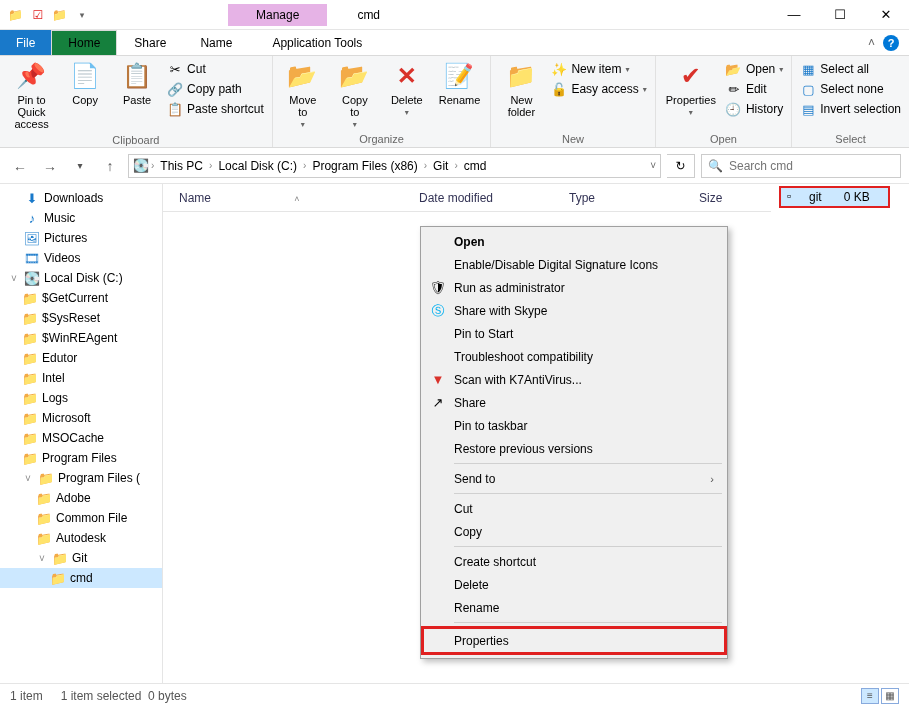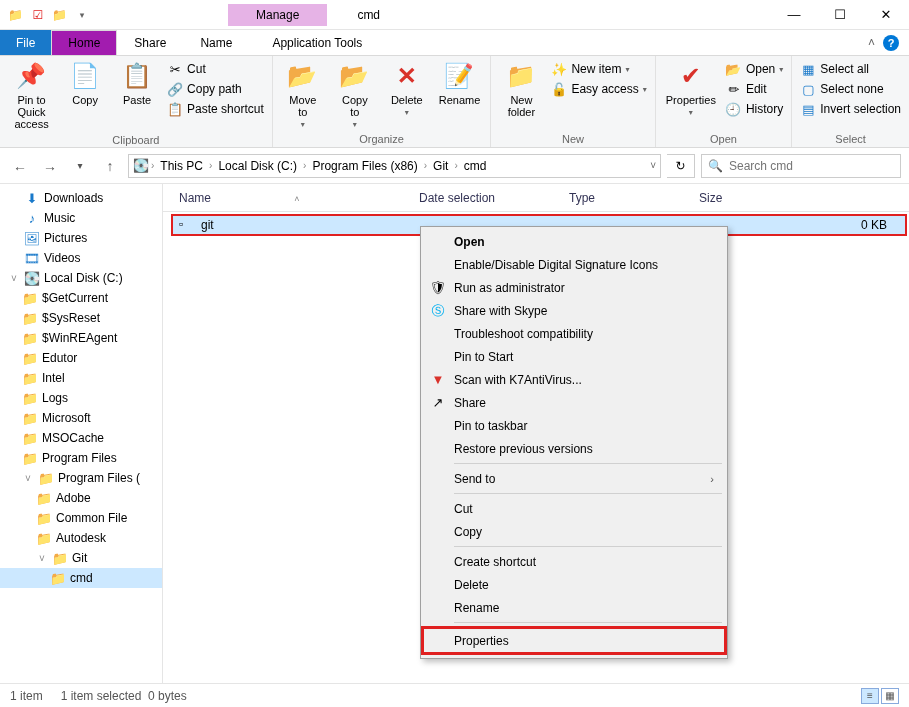--- a/index.html
+++ b/index.html
@@ -7,21 +7,21 @@
 .titlebar{height:30px;display:flex;align-items:center;background:#fff;border-bottom:1px solid #e5e5e5}
 .qat{display:flex;align-items:center;gap:6px;padding:0 8px}
 .qat-icon{width:16px;height:16px;display:flex;align-items:center;justify-content:center}
 .manage-tab{background:#e6b3e6;padding:4px 28px;margin-left:130px;font-size:12px}
 .window-title{margin-left:30px;font-size:12px}
 .win-controls{margin-left:auto;display:flex}
 .win-btn{width:46px;height:30px;display:flex;align-items:center;justify-content:center;font-size:13px}
 .tabstrip{height:26px;display:flex;align-items:stretch;background:#fff;border-bottom:1px solid #dadada}
 .file-tab{background:#1979ca;color:#fff;padding:0 16px;display:flex;align-items:center;font-size:12px}
 .tab{padding:0 16px;display:flex;align-items:center;font-size:12px;border:1px solid transparent;border-bottom:none}
-.tab.active{background:#a21caf;border-color:#dadada}
+.tab.active{background:#15803d;border-color:#dadada}
 .help-area{margin-left:auto;display:flex;align-items:center;gap:8px;padding-right:10px}
 .help-circle{width:16px;height:16px;border-radius:50%;background:#0078d7;color:#fff;display:flex;align-items:center;justify-content:center;font-size:11px;font-weight:bold}
 .ribbon{height:92px;background:#f5f6f7;border-bottom:1px solid #dadada;display:flex}
 .rgroup{border-right:1px solid #e1e1e1;padding:2px 6px 0 6px;display:flex;flex-direction:column}
 .rgroup-body{flex:1;display:flex;align-items:flex-start;gap:4px}
 .rgroup-label{text-align:center;font-size:11px;color:#666;padding:2px 0}
 .big-btn{display:flex;flex-direction:column;align-items:center;justify-content:flex-start;padding:2px 4px;min-width:48px;gap:2px}
 .big-btn .ico{width:32px;height:32px;display:flex;align-items:center;justify-content:center;font-size:24px}
 .big-btn .lbl{font-size:11px;text-align:center;line-height:1.1}
 .small-col{display:flex;flex-direction:column;gap:2px;padding-top:2px}
@@ -38,21 +38,21 @@
 .search input{border:none;outline:none;flex:1;font-size:12px;color:#3b82f6}
 .main{display:flex;height:508px}
 .tree{width:163px;border-right:1px solid #e5e5e5;overflow:hidden;padding-top:4px}
 .tnode{display:flex;align-items:center;gap:4px;padding:2px 0 2px 8px;font-size:12px;white-space:nowrap}
 .tnode.indent1{padding-left:22px}
 .tnode.indent2{padding-left:36px}
 .tnode.indent3{padding-left:50px}
 .tnode.sel{background:#cce8ff}
 .tico{width:16px;height:16px;display:flex;align-items:center;justify-content:center;font-size:13px}
 .exp{width:12px;font-size:10px;color:#888;text-align:center}
-.filepane{flex:1;display:flex;flex-direction:column}
+.filepane{flex:1;display:flex;flex-direction:row}
 .colhead{height:28px;display:flex;align-items:center;border-bottom:1px solid #e5e5e5;color:#335;font-size:12px}
 .ch{padding:0 8px;border-right:1px solid transparent}
 .ch.name{width:248px;padding-left:16px}
 .ch.date{width:150px}
 .ch.type{width:130px}
 .ch.size{width:80px}
 .filerow{height:22px;display:flex;align-items:center;background:#cce8ff;border:2px solid #e02020;margin:2px 2px 0 8px}
 .filerow .fico{width:16px;height:16px;margin:0 6px}
 .filerow .fname{flex:1;font-size:12px}
 .filerow .fsize{width:66px;text-align:right;padding-right:18px;font-size:12px}
@@ -343,21 +343,21 @@
       </div>
     <div class="tnode indent3 sel">
         <span class="tico folder-ico"></span>
         <span>cmd</span>
       </div>
   </div>
 
   <div class="filepane">
     <div class="colhead">
       <div class="ch name"><span>Name</span> <span style="margin-left:80px;color:#888;font-size:9px">˄</span></div>
-      <div class="ch date">Date selection</div>
+      <div class="ch date">Date modified</div>
       <div class="ch type">Type</div>
       <div class="ch size">Size</div>
     </div>
     <div class="filerow">
       <span class="fico">▫</span>
       <span class="fname">git</span>
       <span class="fsize">0 KB</span>
     </div>
   </div>
 </div>
@@ -371,24 +371,24 @@
     </div>
   <div class="ctx-item">
       <span class="cico">🛡</span>
       <span>Run as administrator</span>
     </div>
   <div class="ctx-item">
       <span class="cico" style="color:#00aff0">Ⓢ</span>
       <span>Share with Skype</span>
     </div>
   <div class="ctx-item">
+      <span>Pin to Start</span>
+    </div>
+  <div class="ctx-item">
       <span>Troubleshoot compatibility</span>
-    </div>
-  <div class="ctx-item">
-      <span>Pin to Start</span>
     </div>
   <div class="ctx-item">
       <span class="cico" style="color:#d9322b">▼</span>
       <span>Scan with K7AntiVirus...</span>
     </div>
   <div class="ctx-item">
       <span class="cico">↗</span>
       <span>Share</span>
     </div>
   <div class="ctx-item">

